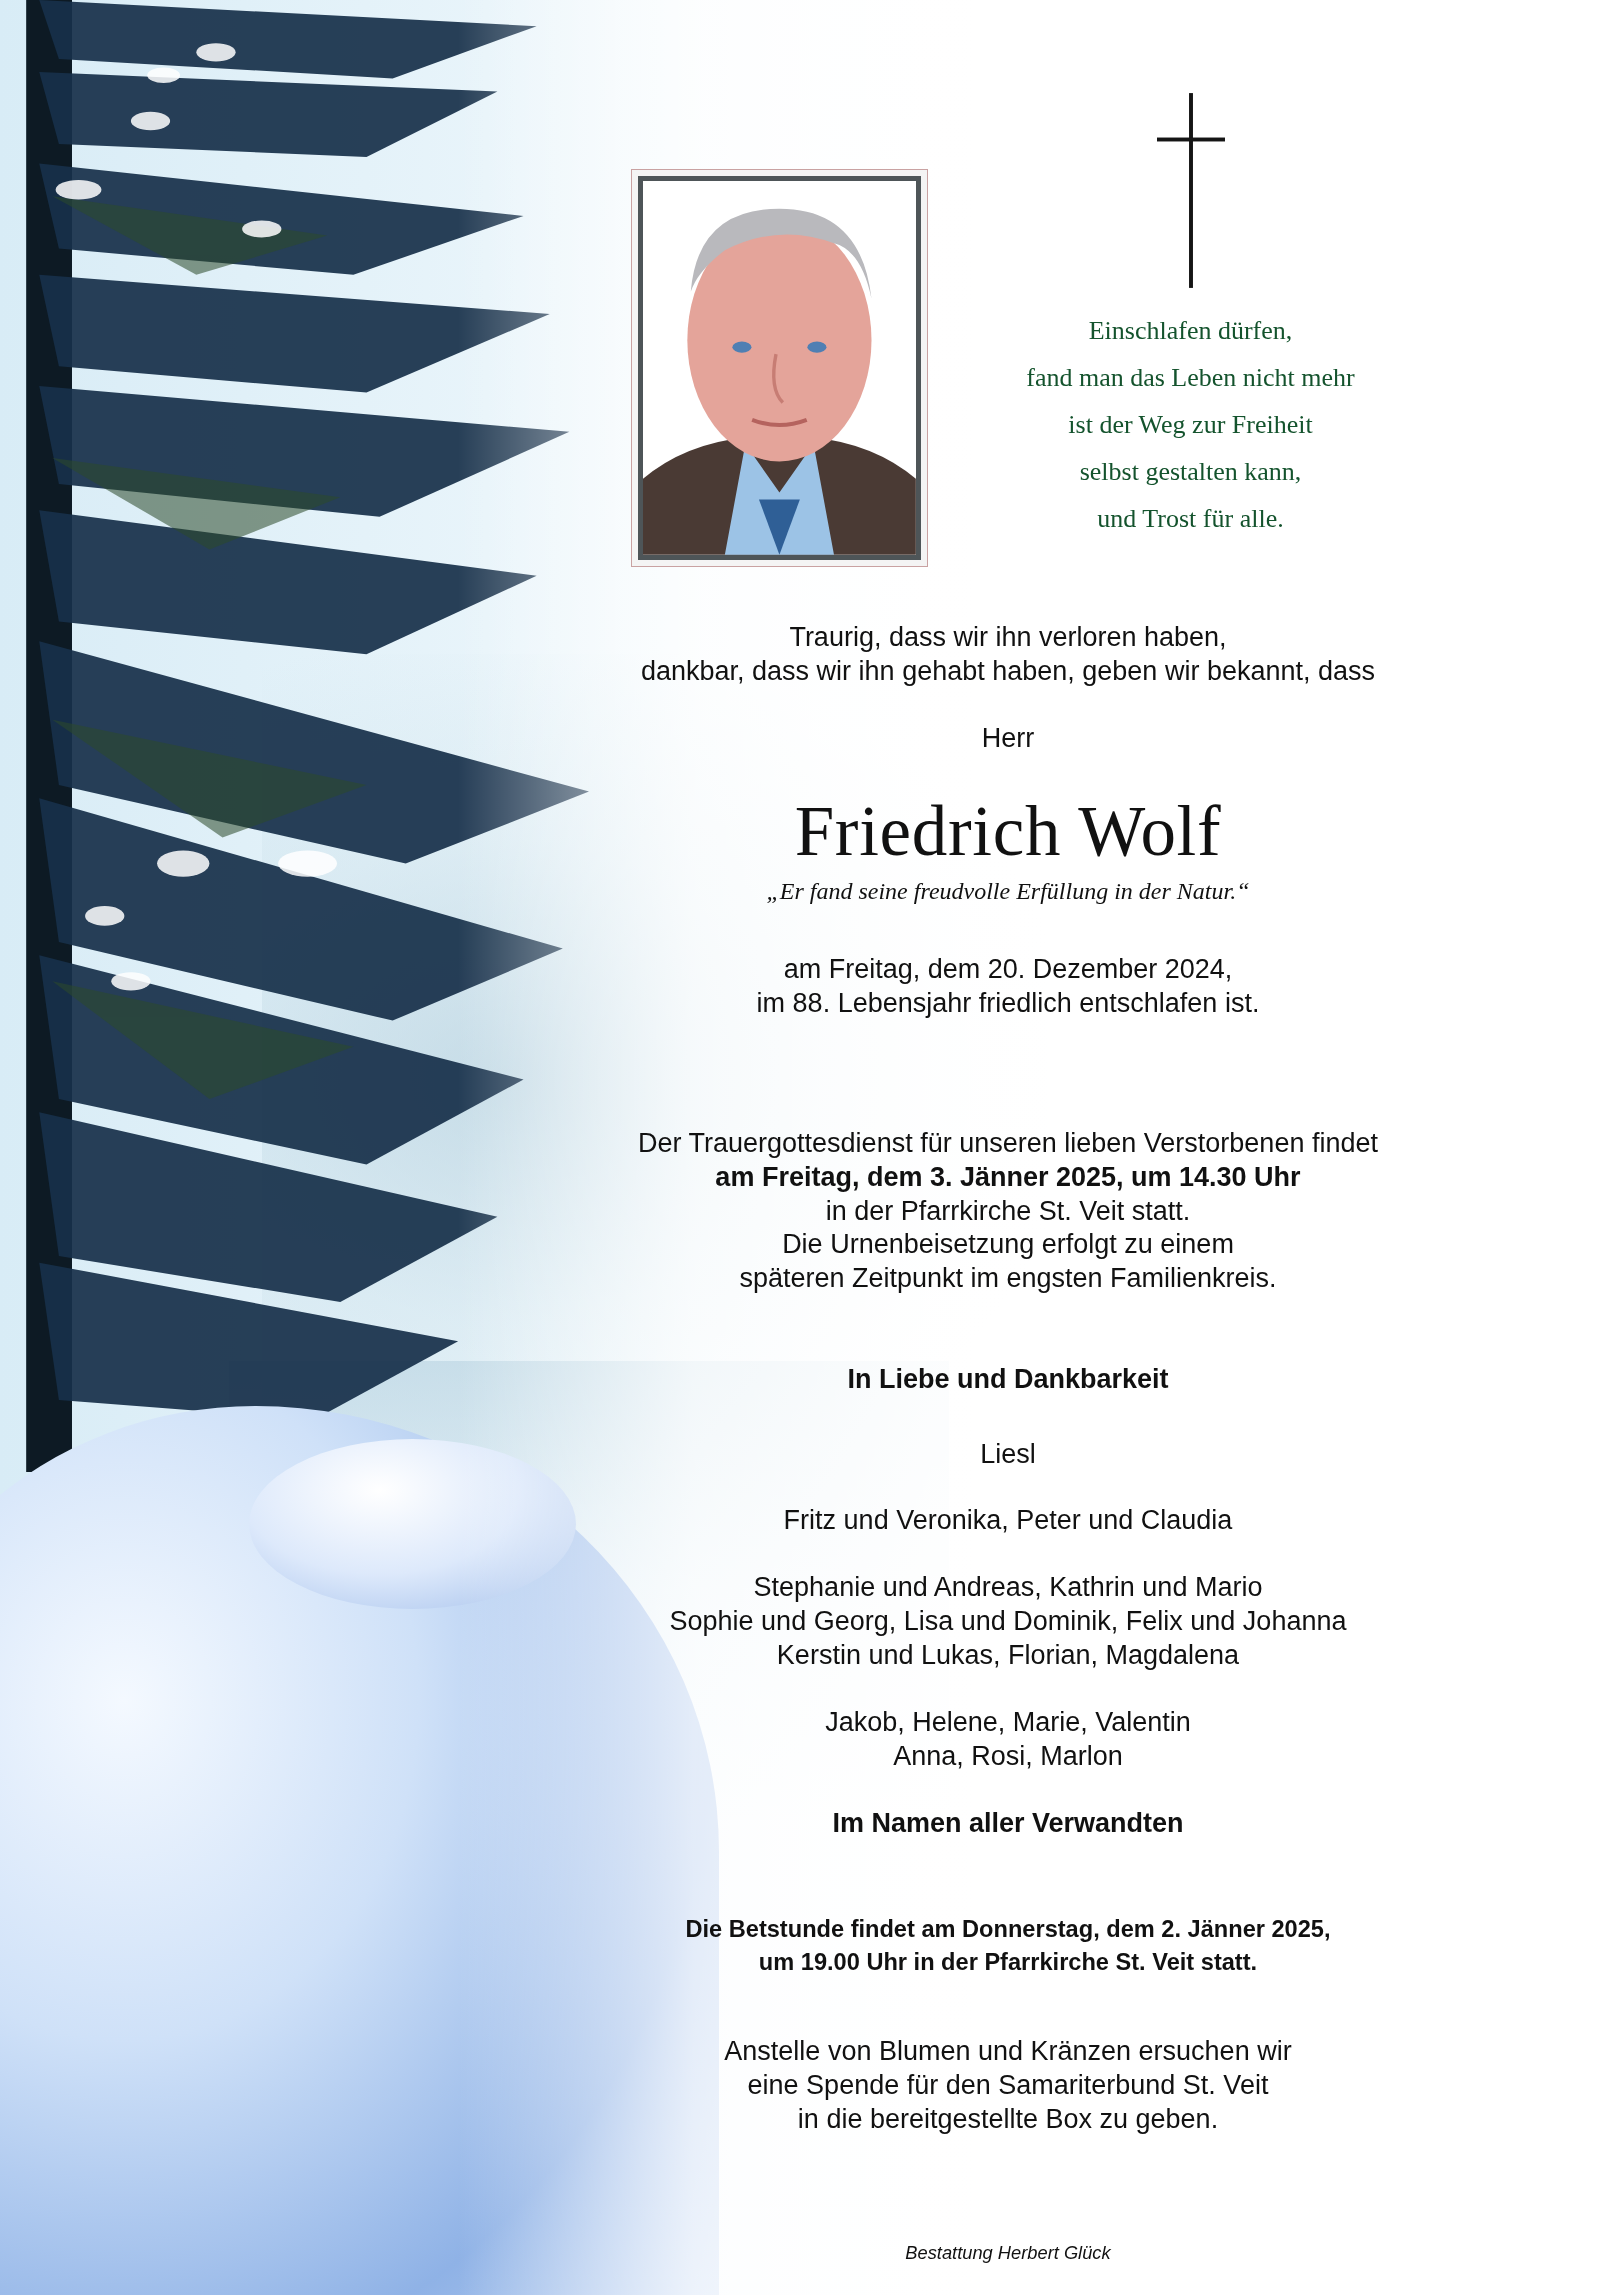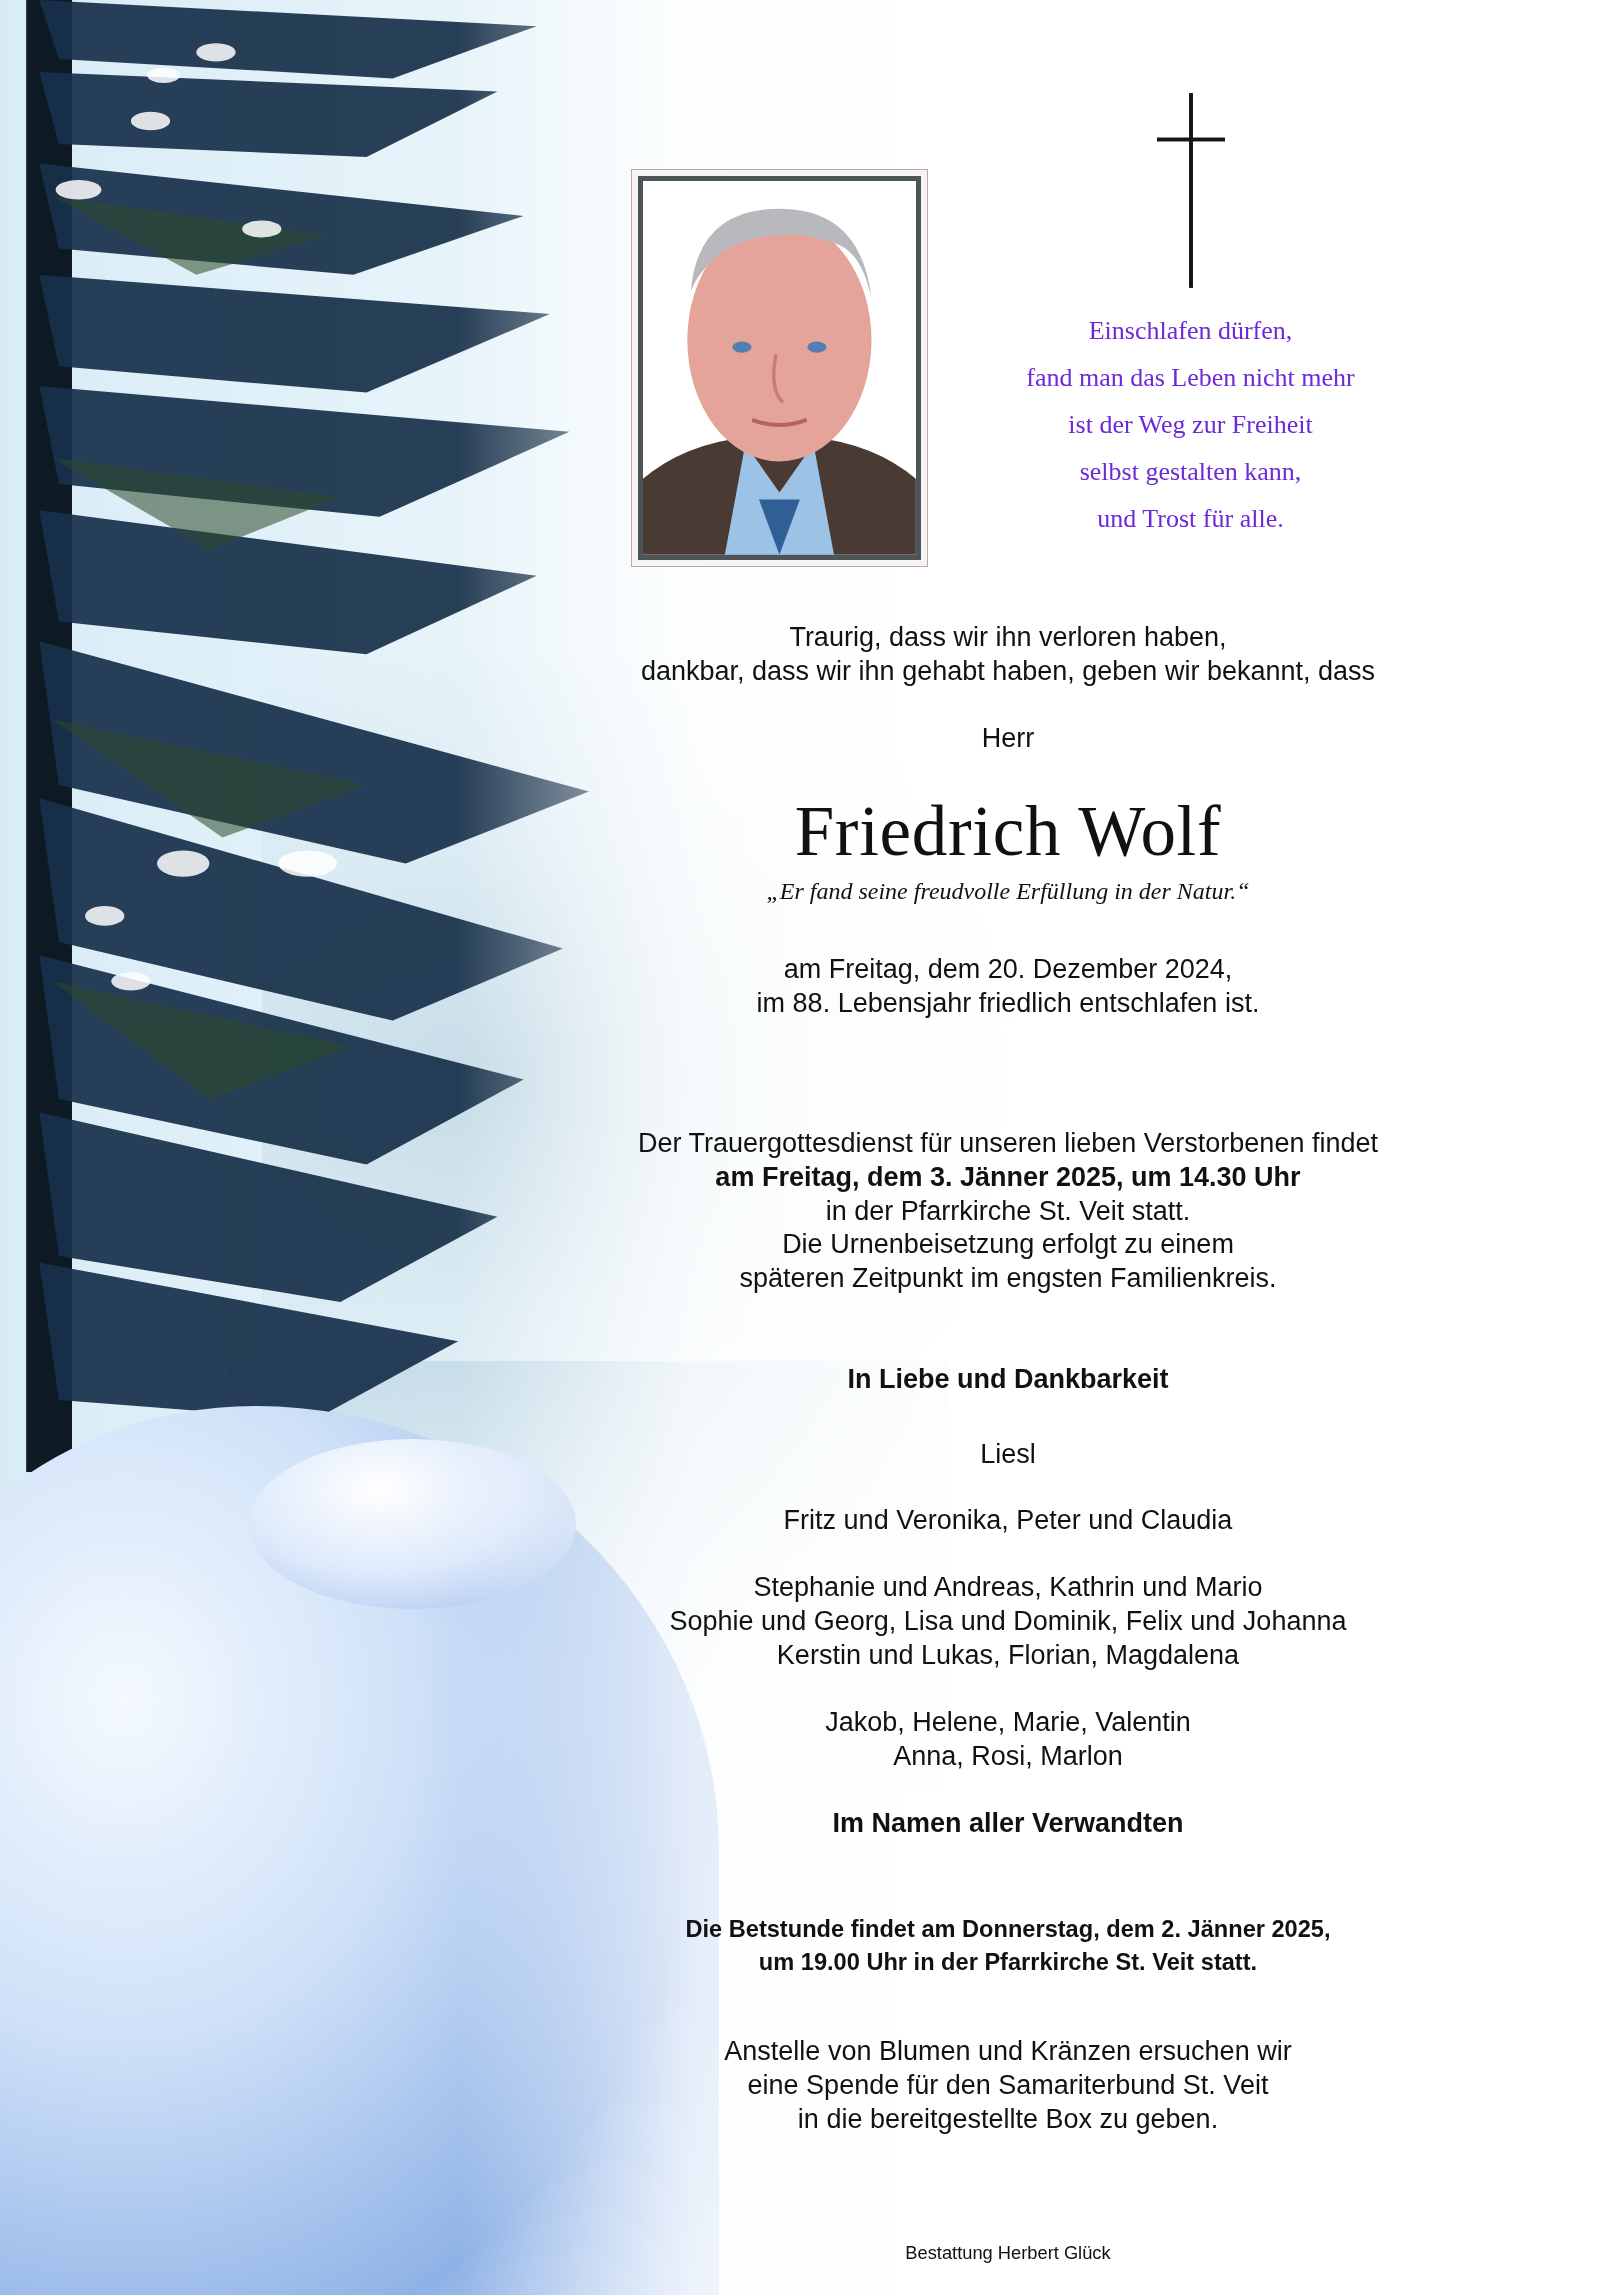--- a/index.html
+++ b/index.html
@@ -12,21 +12,21 @@
   .bg .snow2 { position: absolute; left: 249px; top: 1439px; width: 327px; height: 170px; border-radius: 50%; background: radial-gradient(ellipse at 40% 30%, #ffffff 0%, #dde9fb 50%, #9dbbe9 100%); }
   .bg .tree { position: absolute; left: 0; top: 0; width: 589px; height: 1472px; }
   .bg .fade { position: absolute; left: 458px; top: 0; width: 1178px; height: 2295px; background: linear-gradient(90deg, rgba(255,255,255,0) 0%, rgba(255,255,255,0.75) 20%, rgba(255,255,255,0.92) 40%, #ffffff 70%); }
 
   .photo-frame { position: absolute; left: 631px; top: 169px; width: 297px; height: 398px; border: 1.3px solid #c9a2a2; background: #f4f4f4; box-sizing: border-box; }
   .photo-inner { position: absolute; left: 5.9px; top: 5.9px; right: 5.9px; bottom: 5.9px; background: #4e5558; padding: 5.2px; box-sizing: border-box; }
   .photo { width: 100%; height: 100%; background: #ffffff; position: relative; overflow: hidden; }
 
   .cross { position: absolute; left: 1157px; top: 93px; width: 68px; height: 195px; }
 
-  .poem { position: absolute; left: 968px; top: 307px; width: 445px; text-align: center; font-family: "Liberation Serif", serif; font-size: 26px; line-height: 47px; color: #6d28d9; }
+  .poem { position: absolute; left: 968px; top: 307px; width: 445px; text-align: center; font-family: "Liberation Serif", serif; font-size: 26px; line-height: 47px; color: #14532d; }
   .center { position: absolute; left: 550px; width: 916px; text-align: center; font-size: 27px; line-height: 34px; color: #111; }
   .bold { font-weight: bold; }
   .name { font-family: "Liberation Serif", serif; font-size: 71px; line-height: 79px; letter-spacing: 0.7px; }
   .quote { font-family: "Liberation Serif", serif; font-style: italic; font-size: 24px; }
   .small { font-size: 18.3px; }
   .line { display: block; }
 </style>
 </head>
 <body>
 
@@ -154,14 +154,14 @@
   <span class="line">Die Betstunde findet am Donnerstag, dem 2. Jänner 2025,</span>
   <span class="line">um 19.00 Uhr in der Pfarrkirche St. Veit statt.</span>
 </div>
 
 <div class="center" style="top:2034px;">
   <span class="line">Anstelle von Blumen und Kränzen ersuchen wir</span>
   <span class="line">eine Spende für den Samariterbund St. Veit</span>
   <span class="line">in die bereitgestellte Box zu geben.</span>
 </div>
 
-<div class="center small" style="top:2236px;">Bestattung Herbert Glück</div>
+<div class="center small" style="top:2236px;font-style:italic;">Bestattung Herbert Glück</div>
 
 
 </body></html>

